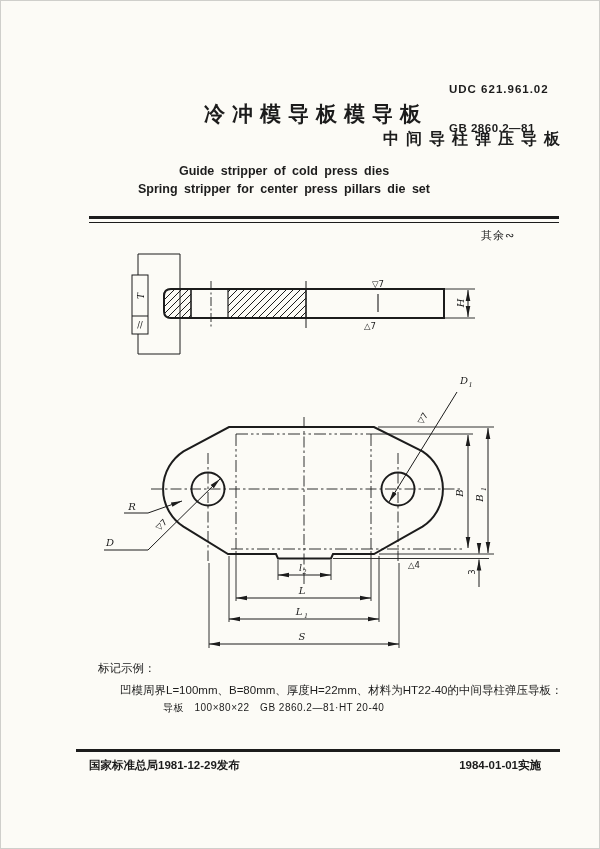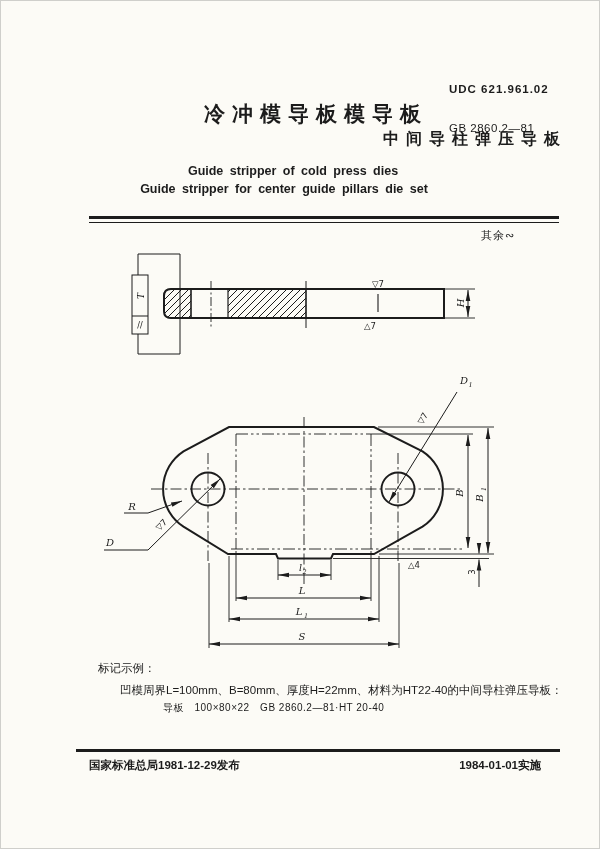--- a/index.html
+++ b/index.html
@@ -3,23 +3,23 @@
 <meta charset="utf-8">
 <style>
   html,body{margin:0;padding:0;background:#e9e9e7;}
   .page{position:relative;width:600px;height:849px;margin:0 auto;background:#fcfbf6;
         font-family:"Liberation Sans",sans-serif;color:#1c1c1c;overflow:hidden;
         border:1px solid #cfcfcb;box-sizing:border-box;}
   .abs{position:absolute;}
   .h-org{top:60px;left:0;width:562px;text-align:center;font-size:15px;font-weight:bold;letter-spacing:4px;}
   .h-udc{top:82px;left:448px;font-size:11.5px;font-weight:bold;letter-spacing:1px;}
   .h-t1{top:99px;left:0;width:566px;text-align:center;font-size:21px;font-weight:bold;letter-spacing:7px;padding-left:32px;}
-  .h-code{top:121px;left:448px;font-size:11.5px;font-weight:normal;letter-spacing:0.5px;}
+  .h-code{top:121px;left:448px;font-size:11.5px;font-weight:bold;letter-spacing:0.5px;}
   .h-t2{top:128px;left:0;width:566px;text-align:right;font-size:16px;font-weight:bold;letter-spacing:7px;}
-  .h-en1{top:163px;left:0;width:566px;text-align:center;font-size:12.5px;font-weight:bold;word-spacing:3px;padding-left:9px;}
+  .h-en1{top:163px;left:0;width:566px;text-align:center;font-size:12.5px;font-weight:bold;word-spacing:3px;}
   .h-en2{top:181px;left:0;width:566px;text-align:center;font-size:12.5px;font-weight:bold;word-spacing:3px;}
   .rule-top{top:215px;left:88px;width:470px;height:3px;border-top:3px solid #1c1c1c;border-bottom:1px solid #1c1c1c;}
   .note-surface{top:227px;left:480px;font-size:11px;letter-spacing:1px;}
   .ex-heading{top:660px;left:97px;font-size:11.5px;}
   .ex-line1{top:682px;left:119px;width:475px;font-size:11.5px;white-space:nowrap;}
   .ex-line2{top:700px;left:162px;font-size:10px;letter-spacing:0.5px;}
   .rule-bottom{top:748px;left:75px;width:484px;height:0;border-top:3px solid #1c1c1c;}
   .f-issued{top:757px;left:88px;font-size:11.5px;font-weight:bold;}
   .f-eff{top:757px;left:0;width:540px;text-align:right;font-size:11.5px;font-weight:bold;}
   svg.drawing{top:0;left:0;width:600px;height:849px;}
@@ -29,21 +29,21 @@
 </head>
 <body>
 
 <div class="page">
 
   <div class="abs h-udc">UDC 621.961.02</div>
   <div class="abs h-t1">冷冲模导板模导板</div>
   <div class="abs h-code">GB 2860.2—81</div>
   <div class="abs h-t2">中间导柱弹压导板</div>
   <div class="abs h-en1">Guide stripper of cold press dies</div>
-  <div class="abs h-en2">Guide stripper for center guide pillars die set</div>
+  <div class="abs h-en2">Spring stripper for center press pillars die set</div>
   <div class="abs rule-top"></div>
   <div class="abs note-surface">其余∾</div>
 
   <svg class="abs drawing" viewBox="0 0 600 849">
     <defs>
       <pattern id="hatch" patternUnits="userSpaceOnUse" width="7" height="7">
         <path d="M-1,1 L1,-1 M0,7 L7,0 M6,8 L8,6" stroke="#1c1c1c" stroke-width="1" fill="none"></path>
       </pattern>
       <marker id="arrE" orient="auto" markerUnits="userSpaceOnUse" markerWidth="12" markerHeight="8" refX="11" refY="4">
         <path d="M11,4 L0,1.7 L0,6.3 Z" fill="#1c1c1c"></path>

